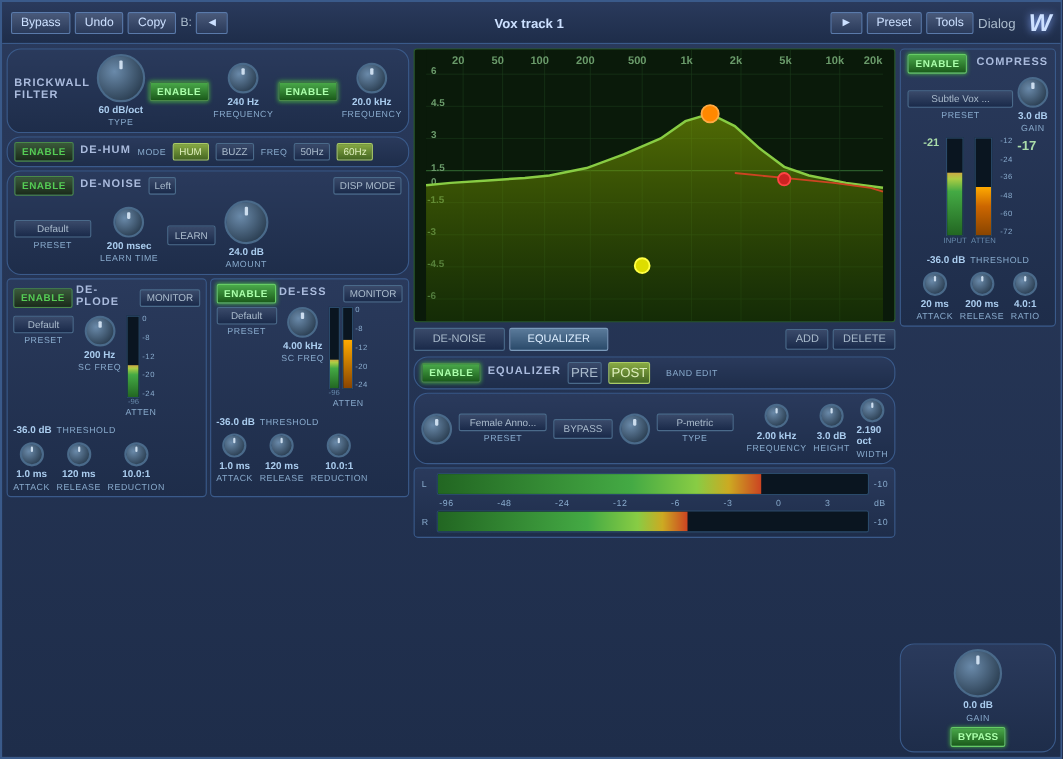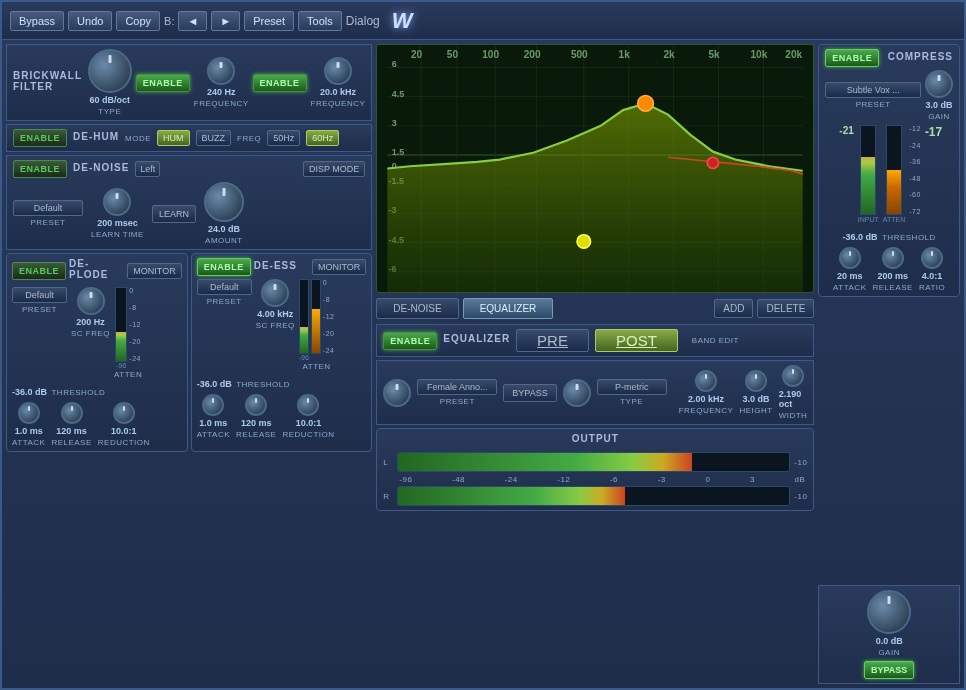--- a/index.html
+++ b/index.html
@@ -76,21 +76,21 @@
       width: 400px;
       display: flex;
       flex-direction: column;
       gap: 3px;
     }
 
     
     .section-box {
       background: linear-gradient(180deg, #2a3a5c 0%, #1e2d4a 100%);
       border: 1px solid #3a5a8a;
-      border-radius: 0;
+      border-radius: 13px;
       padding: 4px 6px;
     }
 
     .section-title {
       color: #aabbdd;
       font-size: 10px;
       font-weight: bold;
       letter-spacing: 1px;
       margin-bottom: 4px;
     }
@@ -355,25 +355,24 @@
       padding: 3px 8px;
       cursor: pointer;
       border-radius: 2px;
     }
 
     
     .pre-post-btn {
       background: linear-gradient(180deg, #3a4a6a 0%, #1a2a4a 100%);
       border: 1px solid #4a6a8a;
       color: #aabbcc;
-      font-size: 15px;
-      padding: 2px 20px;
-      cursor: pointer;
-      border-radius: 2px;
-      text-decoration: underline;
+      font-size: 12px;
+      padding: 2px 2px;
+      cursor: pointer;
+      border-radius: 2px;
     }
     .pre-post-btn.active {
       background: linear-gradient(180deg, #88aa44 0%, #446622 100%);
       border-color: #aacc66;
       color: #ddeebb;
     }
 
     
     .bypass-btn {
       background: linear-gradient(180deg, #3a4a6a 0%, #1a2a4a 100%);
@@ -421,20 +420,21 @@
 <body>
 
 <div class="main-container">
 
   <div class="top-bar">
     <button class="top-btn">Bypass</button>
     <button class="top-btn">Undo</button>
     <button class="top-btn">Copy</button>
     <span style="color:#aabbcc;font-size:11px;">B:</span>
     <button class="top-btn">◄</button>
+    <span class="preset-name">Vox track 1</span>
     <button class="top-btn">►</button>
     <button class="top-btn">Preset</button>
     <button class="top-btn">Tools</button>
     <span class="dialog-text">Dialog</span>
     <div class="logo-area">
       <span class="logo-w">W</span>
     </div>
   </div>
 
   <div class="content-area">
@@ -751,23 +751,20 @@
           </div>
           <div class="col">
             <div class="knob knob-tiny"></div>
             <span class="label-val">2.190 oct</span>
             <span class="label-sm">WIDTH</span>
           </div>
         </div>
       </div>
 
       <div class="output-section">
-        <div class="row" style="justify-content:center; margin-bottom:4px;">
-          <span class="section-title">OUTPUT</span>
-        </div>
         <div class="row" style="gap:4px; align-items:center; margin-bottom:3px;">
           <span class="label-sm" style="width:10px;">L</span>
           <div class="output-meter" style="flex:1;">
             <div class="output-fill" style="width:75%;"></div>
           </div>
           <span class="label-sm">-10</span>
         </div>
         <div class="row" style="gap:4px; margin-bottom:2px;">
           <span style="width:10px;"></span>
           <div style="flex:1; display:flex; justify-content:space-between; padding:0 2px;">

